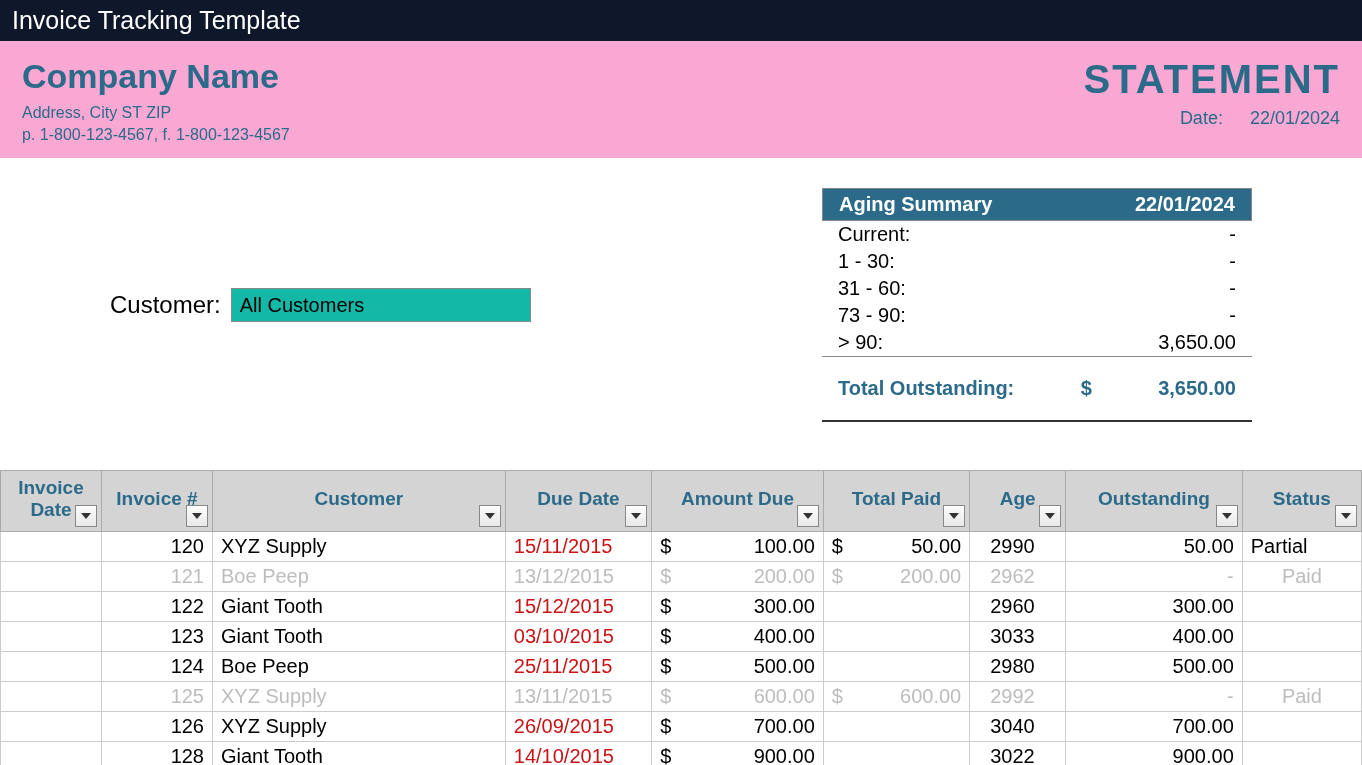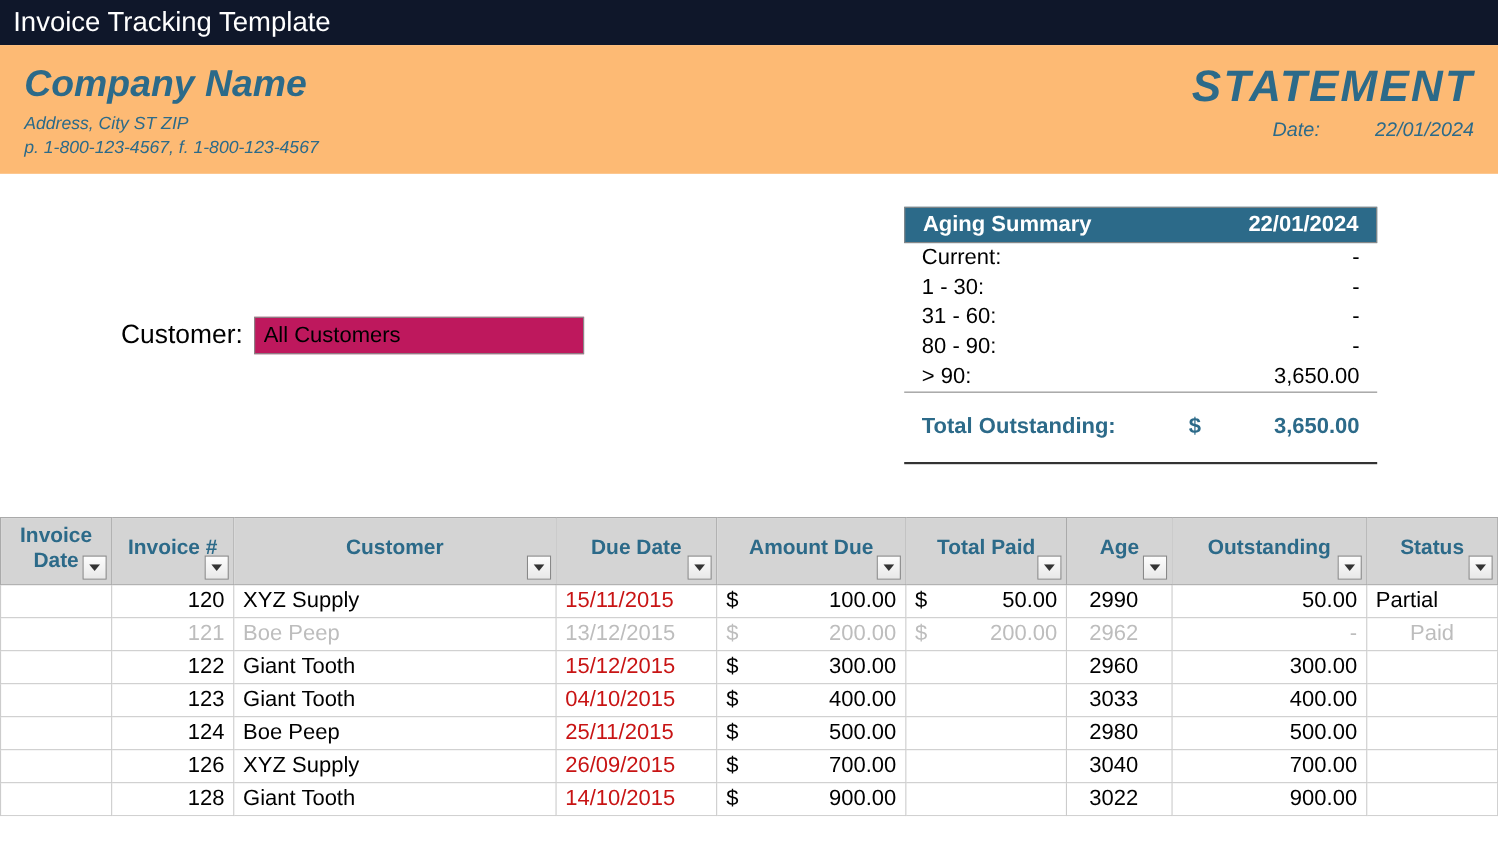--- a/index.html
+++ b/index.html
@@ -1,26 +1,26 @@
 <!DOCTYPE html>
 <html><head>
 <meta charset="utf-8">
 <style>
 * { margin:0; padding:0; box-sizing:border-box; }
 body { font-family: Arial, sans-serif; background:#fff; width:1362px; }
 .titlebar { background:#0f172a; color:#fff; padding:6px 12px; font-size:25px; }
-.header-section { background:#fdba74; padding:16px 22px 10px 22px; display:flex; justify-content:space-between;font-style:italic; }
+.header-section { background:#f9a8d4; padding:16px 22px 10px 22px; display:flex; justify-content:space-between; }
 .company-name { color:#2c6a89; font-size:34px; font-weight:bold; margin-bottom:8px; }
 .company-detail { color:#2c6a89; font-size:16px; margin-bottom:4px; }
 .statement-label { color:#2c6a89; font-size:40px; font-weight:bold; letter-spacing:2px; text-align:right; }
-.date-row { color:#2c6a89; font-size:18px; display:flex; gap:50px; justify-content:flex-end; margin-top:6px; }
+.date-row { color:#2c6a89; font-size:18px; display:flex; gap:27px; justify-content:flex-end; margin-top:6px; }
 .mid-section { display:flex; padding:30px 0 40px 0; }
 .customer-block { display:flex; align-items:center; margin-left:110px; gap:10px; }
 .customer-label { font-size:24px; }
-.customer-input { border:1px solid #888; padding:4px 8px; font-size:20px; width:300px; height:34px; background:#be185d; }
+.customer-input { border:1px solid #888; padding:4px 8px; font-size:20px; width:300px; height:34px; background:#14b8a6; }
 .aging-block { margin-left:auto; margin-right:110px; width:430px; }
 .aging-header { background:#2c6a89; color:#fff; display:flex; justify-content:space-between; padding:4px 16px; font-size:20px; font-weight:bold; border:1px solid #888; }
 .aging-row { display:flex; justify-content:space-between; padding:2px 16px; font-size:20px; }
 .aging-total { display:flex; justify-content:space-between; padding:20px 16px; font-size:20px; color:#2c6a89; font-weight:bold; border-top:1px solid #888; border-bottom:2px solid #333; }
 .table-wrap { margin-top:8px; }
 table { border-collapse:collapse; width:100%; }
 thead th { background:#d4d4d4; color:#2c6a89; font-size:19px; font-weight:bold; padding:6px 4px 10px 4px; border:1px solid #aaa; position:relative; height:56px; vertical-align:middle; }
 tbody td { border:1px solid #ccc; padding:3px 8px; font-size:20px; height:30px; }
 .filter-btn { position:absolute; right:4px; bottom:4px; width:22px; height:22px; background:linear-gradient(#fdfdfd,#e8e8e8); border:1px solid #888; display:flex; align-items:center; justify-content:center; cursor:pointer; }
 .filter-btn svg { width:10px; height:6px; }
@@ -67,21 +67,21 @@
         </div>
         <div class="aging-row">
           <span>1 - 30:</span>
           <span>-</span>
         </div>
         <div class="aging-row">
           <span>31 - 60:</span>
           <span>-</span>
         </div>
         <div class="aging-row">
-          <span>80 - 90:</span>
+          <span>73 - 90:</span>
           <span>-</span>
         </div>
         <div class="aging-row">
           <span>&gt; 90:</span>
           <span>3,650.00</span>
         </div>
       </div>
     <div class="aging-total">
       <span>Total Outstanding:</span>
       <span>$</span>
@@ -197,21 +197,21 @@
           </td>
           <td></td>
           <td style="padding-left:20px;">2960</td>
           <td class="num">300.00</td>
           <td style="text-align:left;"></td>
         </tr>
         <tr>
           <td></td>
           <td class="num">123</td>
           <td>Giant Tooth</td>
-          <td class="red">04/10/2015</td>
+          <td class="red">03/10/2015</td>
           <td>
             <span class="curr">
               <span>$</span>
               <span>400.00</span>
             </span>
           </td>
           <td></td>
           <td style="padding-left:20px;">3033</td>
           <td class="num">400.00</td>
           <td style="text-align:left;"></td>
@@ -225,20 +225,41 @@
             <span class="curr">
               <span>$</span>
               <span>500.00</span>
             </span>
           </td>
           <td></td>
           <td style="padding-left:20px;">2980</td>
           <td class="num">500.00</td>
           <td style="text-align:left;"></td>
         </tr>
+        <tr class="paid">
+          <td></td>
+          <td class="num">125</td>
+          <td>XYZ Supply</td>
+          <td class="">13/11/2015</td>
+          <td>
+            <span class="curr">
+              <span>$</span>
+              <span>600.00</span>
+            </span>
+          </td>
+          <td>
+            <span class="curr">
+              <span>$</span>
+              <span>600.00</span>
+            </span>
+          </td>
+          <td style="padding-left:20px;">2992</td>
+          <td class="num">-</td>
+          <td style="text-align:center;">Paid</td>
+        </tr>
         <tr>
           <td></td>
           <td class="num">126</td>
           <td>XYZ Supply</td>
           <td class="red">26/09/2015</td>
           <td>
             <span class="curr">
               <span>$</span>
               <span>700.00</span>
             </span>

